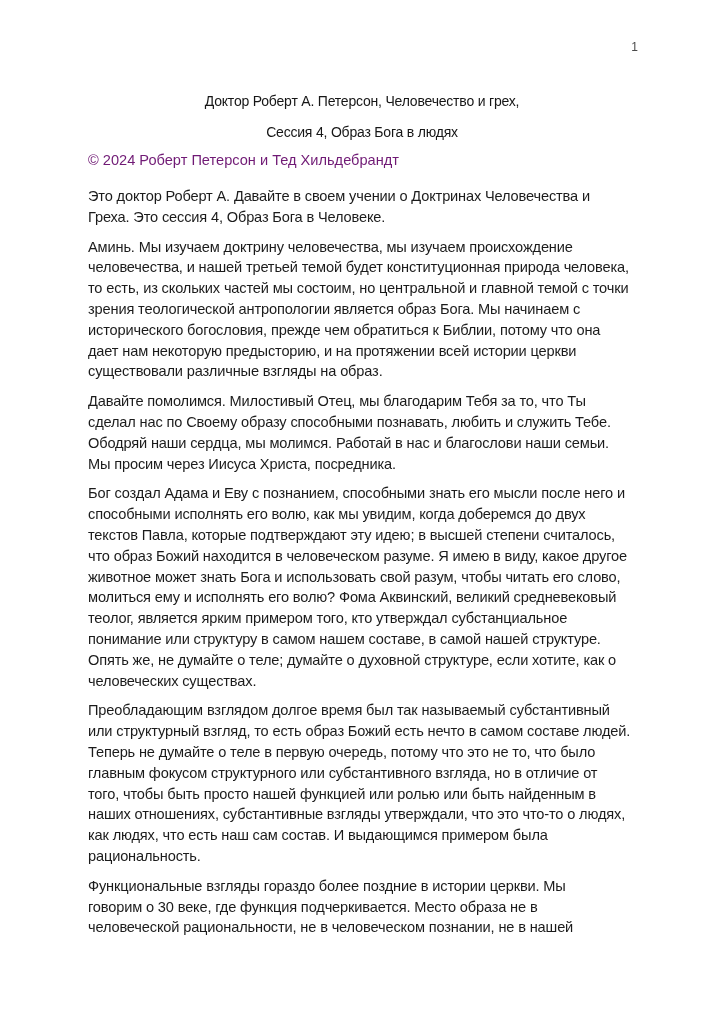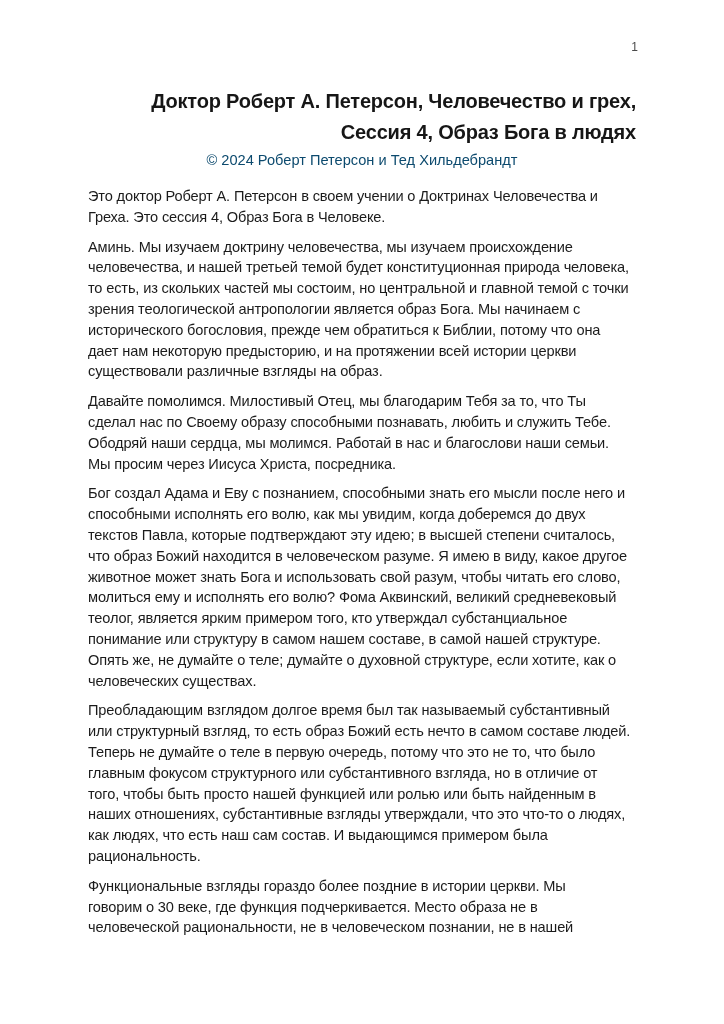--- a/index.html
+++ b/index.html
@@ -25,34 +25,33 @@
     color: #4a4a4a;
   }
   .content {
     position: absolute;
     left: 88px;
     top: 86px;
     width: 548px;
   }
   .doc-title {
     margin: 0;
-    font-size: 20px;
-    font-weight: bold;
-    text-align: right;
+    font-size: 14px;
+    font-weight: normal;
+    text-align: center;
     line-height: 31px;
     letter-spacing: -0.2px;
     white-space: pre-line;
     color: #161616;
   }
   .copyright {
     margin-top: 2px;
-    text-align: center;
     font-size: 14.6px;
     line-height: 20px;
-    color: #0c4a6e;
+    color: #701a75;
   }
   .body-text {
     margin-top: 16px;
   }
   .para {
     margin: 0 0 9px 0;
     font-size: 14.6px;
     line-height: 20.8px;
     letter-spacing: -0.15px;
     white-space: pre;
@@ -65,21 +64,21 @@
 <div class="page">
   <div class="page-number">1</div>
 
   <div class="content">
     <h1 class="doc-title">Доктор Роберт А. Петерсон, Человечество и грех,
 Сессия 4, Образ Бога в людях</h1>
 
     <div class="copyright">© 2024 Роберт Петерсон и Тед Хильдебрандт</div>
 
     <div class="body-text">
-      <p class="para">Это доктор Роберт А. Петерсон в своем учении о Доктринах Человечества и
+      <p class="para">Это доктор Роберт А. Давайте в своем учении о Доктринах Человечества и
 Греха. Это сессия 4, Образ Бога в Человеке.</p>
       <p class="para">Аминь. Мы изучаем доктрину человечества, мы изучаем происхождение
 человечества, и нашей третьей темой будет конституционная природа человека,
 то есть, из скольких частей мы состоим, но центральной и главной темой с точки
 зрения теологической антропологии является образ Бога. Мы начинаем с
 исторического богословия, прежде чем обратиться к Библии, потому что она
 дает нам некоторую предысторию, и на протяжении всей истории церкви
 существовали различные взгляды на образ.</p>
       <p class="para">Давайте помолимся. Милостивый Отец, мы благодарим Тебя за то, что Ты
 сделал нас по Своему образу способными познавать, любить и служить Тебе.

